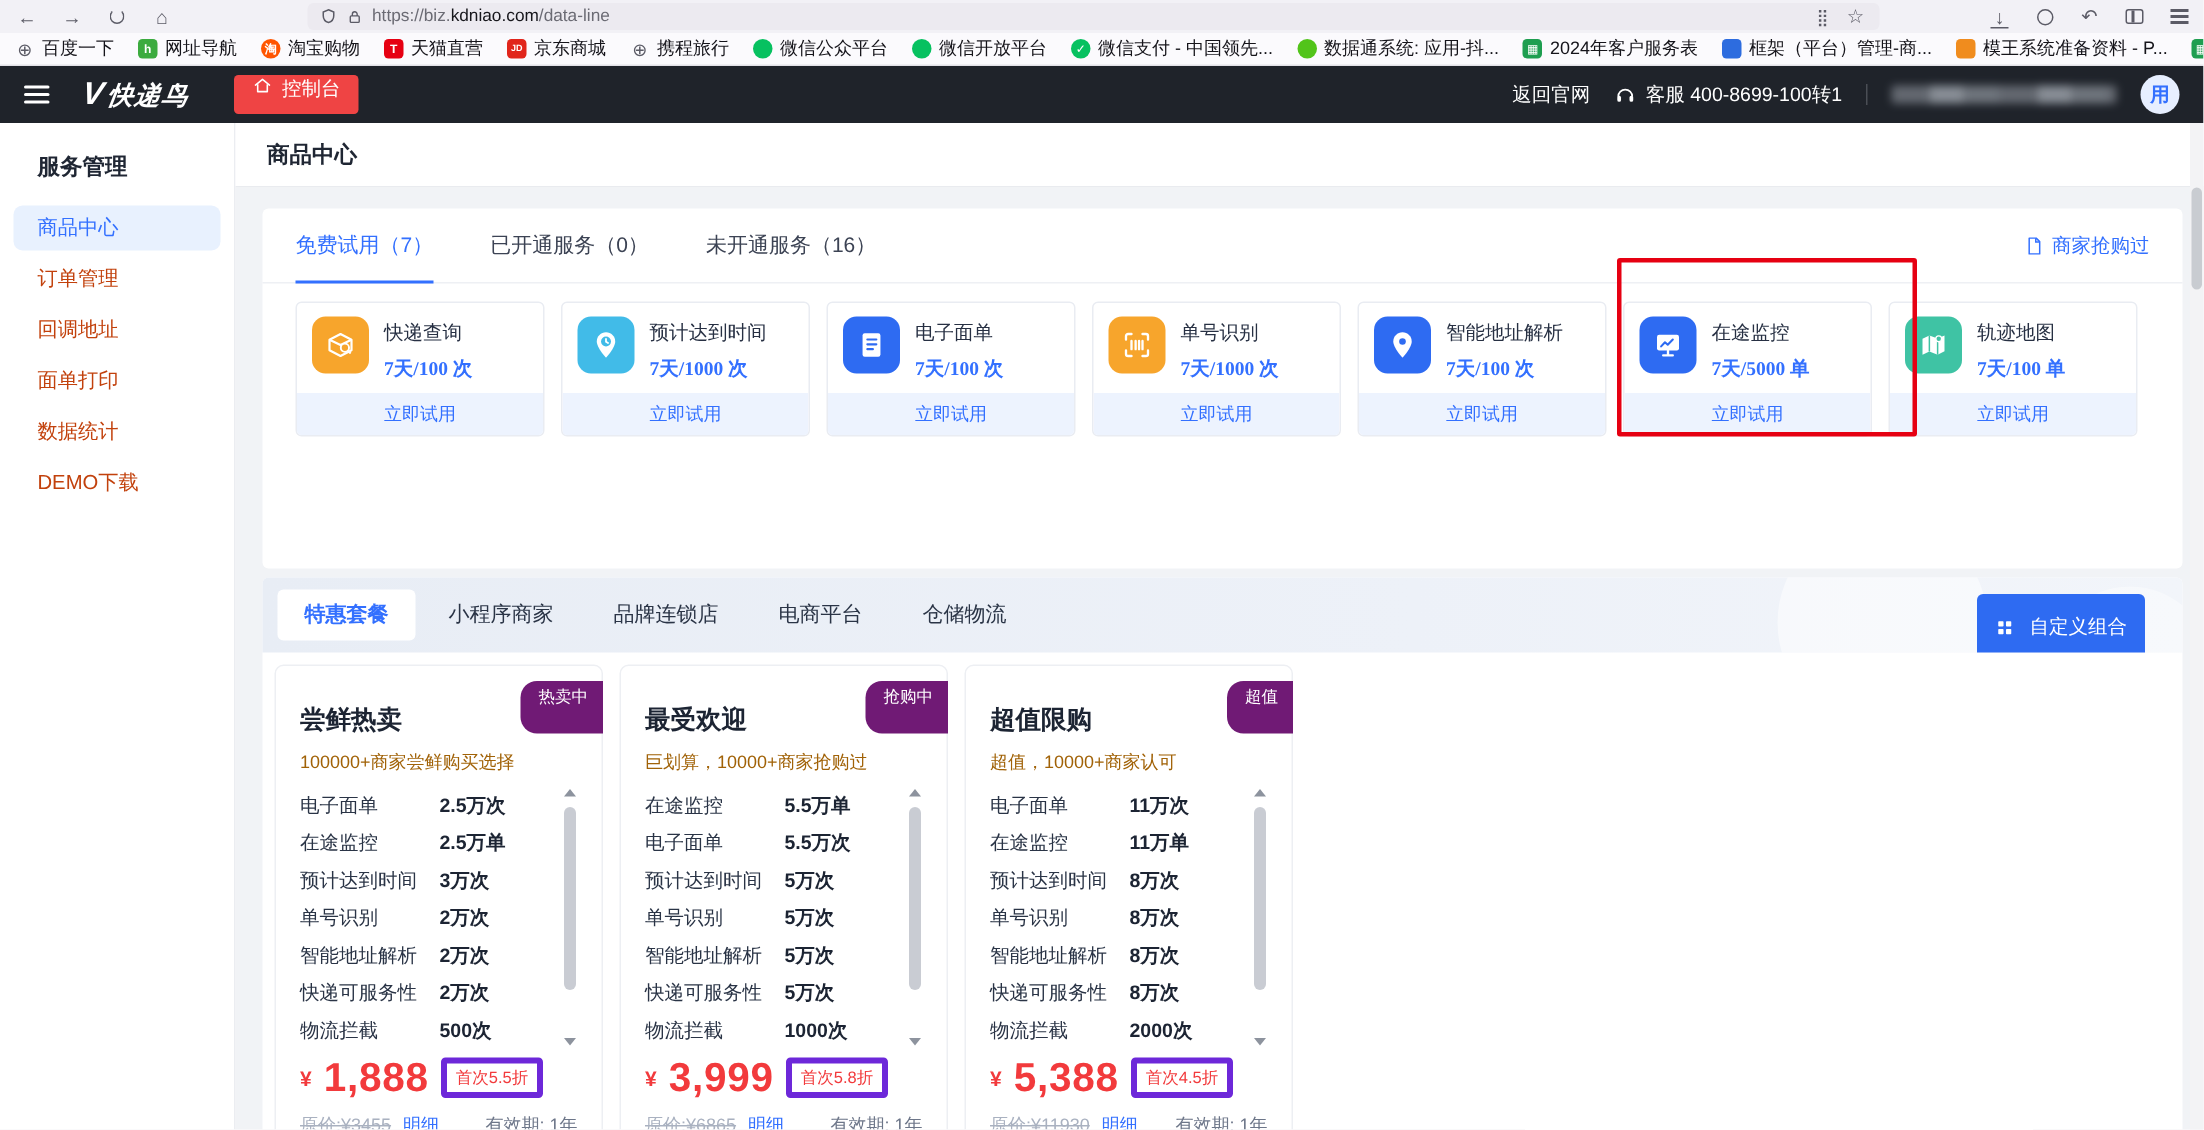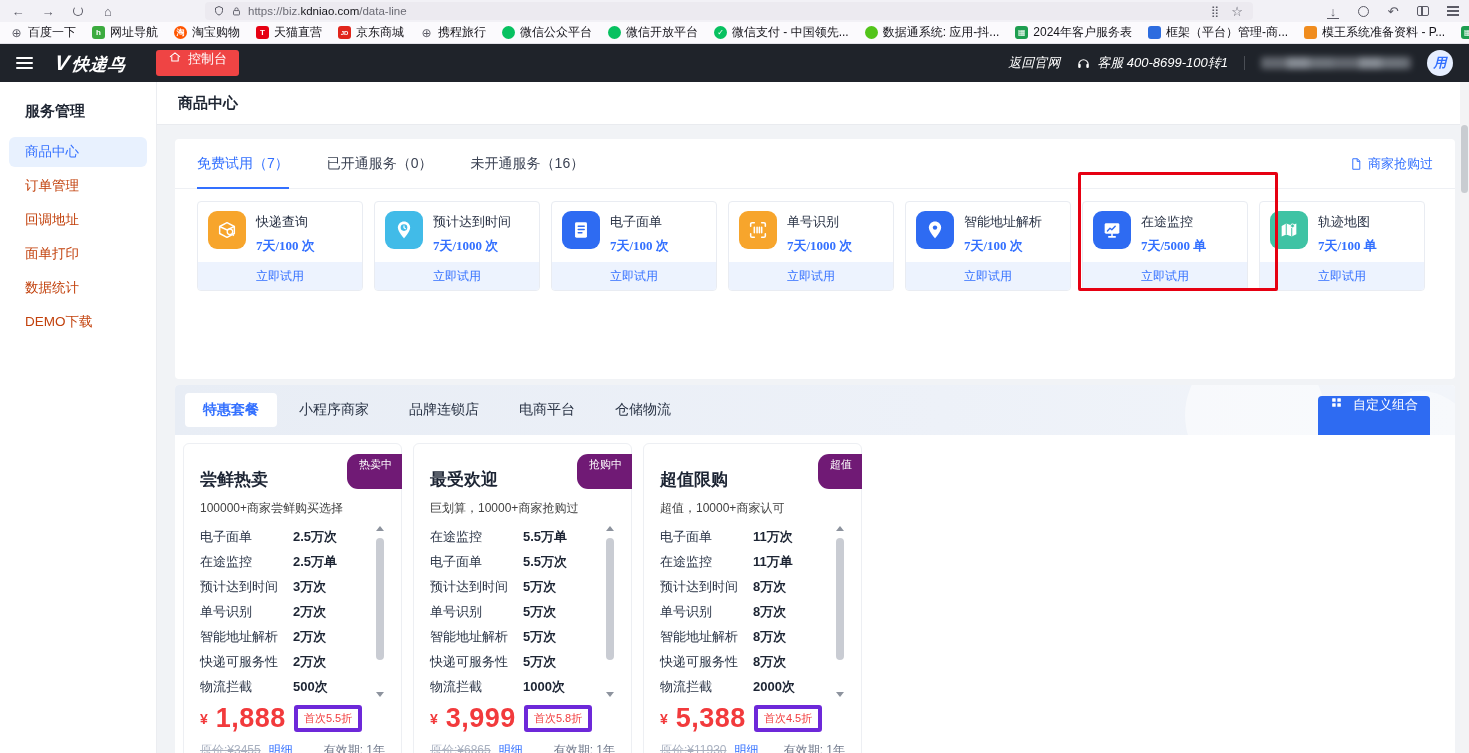--- a/index.html
+++ b/index.html
@@ -58,21 +58,21 @@
   }
   .burger-w { display: inline-flex; flex-direction: column; gap: 3px; margin-right: 22px; }
   .burger-w i { width: 17px; height: 2px; background: #fff; border-radius: 1px; }
   .logo { display: flex; align-items: baseline; gap: 3px; font-style: italic; font-weight: 800; }
   .logo .mark { font-size: 21px; transform: skewX(-8deg); }
   .logo .txt { font-size: 17px; letter-spacing: 1px; transform: skewX(-8deg); }
   .console-tab {
     margin-left: 30px; background: #ef4444; border-radius: 3px; height: 26px;
     display: flex; align-items: flex-start; gap: 6px; padding: 0 12px; font-size: 13px;
   }
-  .hdr-right { margin-left: auto; display: flex; align-items: center; gap: 16px; font-style: italic; }
+  .hdr-right { margin-left: auto; display: flex; align-items: center; gap: 16px; }
   .hdr-divider { width: 1px; height: 14px; background: #4a4e55; }
   .support { display: flex; align-items: center; gap: 6px; }
   .blurred-account {
     width: 150px; height: 12px; border-radius: 2px;
     background: repeating-linear-gradient(90deg, #6f747c 0 26px, #9aa0a8 26px 48px, #7c828a 48px 72px);
     filter: blur(3px); opacity: .85;
   }
   .avatar {
     width: 26px; height: 26px; border-radius: 50%; background: #e7efff;
     color: #3370ff; font-weight: bold; font-size: 13px;
@@ -144,34 +144,34 @@
     border-radius: 50%; background: rgba(255,255,255,.4);
   }
   .pkg-tab {
     height: 34px; padding: 0 18px; display: flex; align-items: center;
     font-size: 14px; color: #2a3446; border-radius: 4px; margin: 0 2px; cursor: pointer; z-index: 1;
   }
   .pkg-tab.active { background: #fff; color: #3370ff; font-weight: bold; }
   .custom-btn {
     position: absolute; right: 25px; top: 11px; height: 44px; z-index: 2;
     background: #2e6bf2; color: #fff; border: none; border-radius: 4px;
-    font-size: 13px; padding: 0 12px; display: flex; gap: 10px; cursor: pointer;
+    font-size: 13px; padding: 0 12px; display: flex; align-items: center; gap: 10px; cursor: pointer;
     font-family: inherit;
   }
   .plans { display: flex; gap: 11px; padding: 8px; }
   .plan {
     width: 219px; border: 1px solid #edeff3; border-radius: 6px; background: #fff;
     padding: 12px 16px 16px; position: relative; flex: none;
   }
   .plan-badge {
     position: absolute; top: 10px; right: -1px; background: #701a75; color: #fff;
     font-size: 11px; padding: 3px 10px 17px 12px; border-radius: 11px 0 0 11px;
   }
   .plan-title { font-size: 17px; font-weight: bold; color: #1c2433; margin-top: 12px; }
-  .plan-sub { font-size: 12px; color: #404040; margin: 9px 0 7px; white-space: nowrap; }
+  .plan-sub { font-size: 12px; color: #a16207; margin: 9px 0 7px; white-space: nowrap; }
   .plan-list { position: relative; padding-right: 16px; }
   .plan-row { display: flex; align-items: center; height: 25px; }
   .pr-name { width: 93px; font-size: 13px; color: #2a3446; flex: none; }
   .pr-amt { font-size: 13px; font-weight: 700; color: #1c2433; }
   .plan-scroll { position: absolute; right: 0; top: 2px; bottom: 2px; width: 10px; }
   .plan-scroll .up, .plan-scroll .down {
     position: absolute; left: 1px; width: 0; height: 0;
     border-left: 4px solid transparent; border-right: 4px solid transparent;
   }
   .plan-scroll .up { top: 0; border-bottom: 5px solid #8d939e; }

